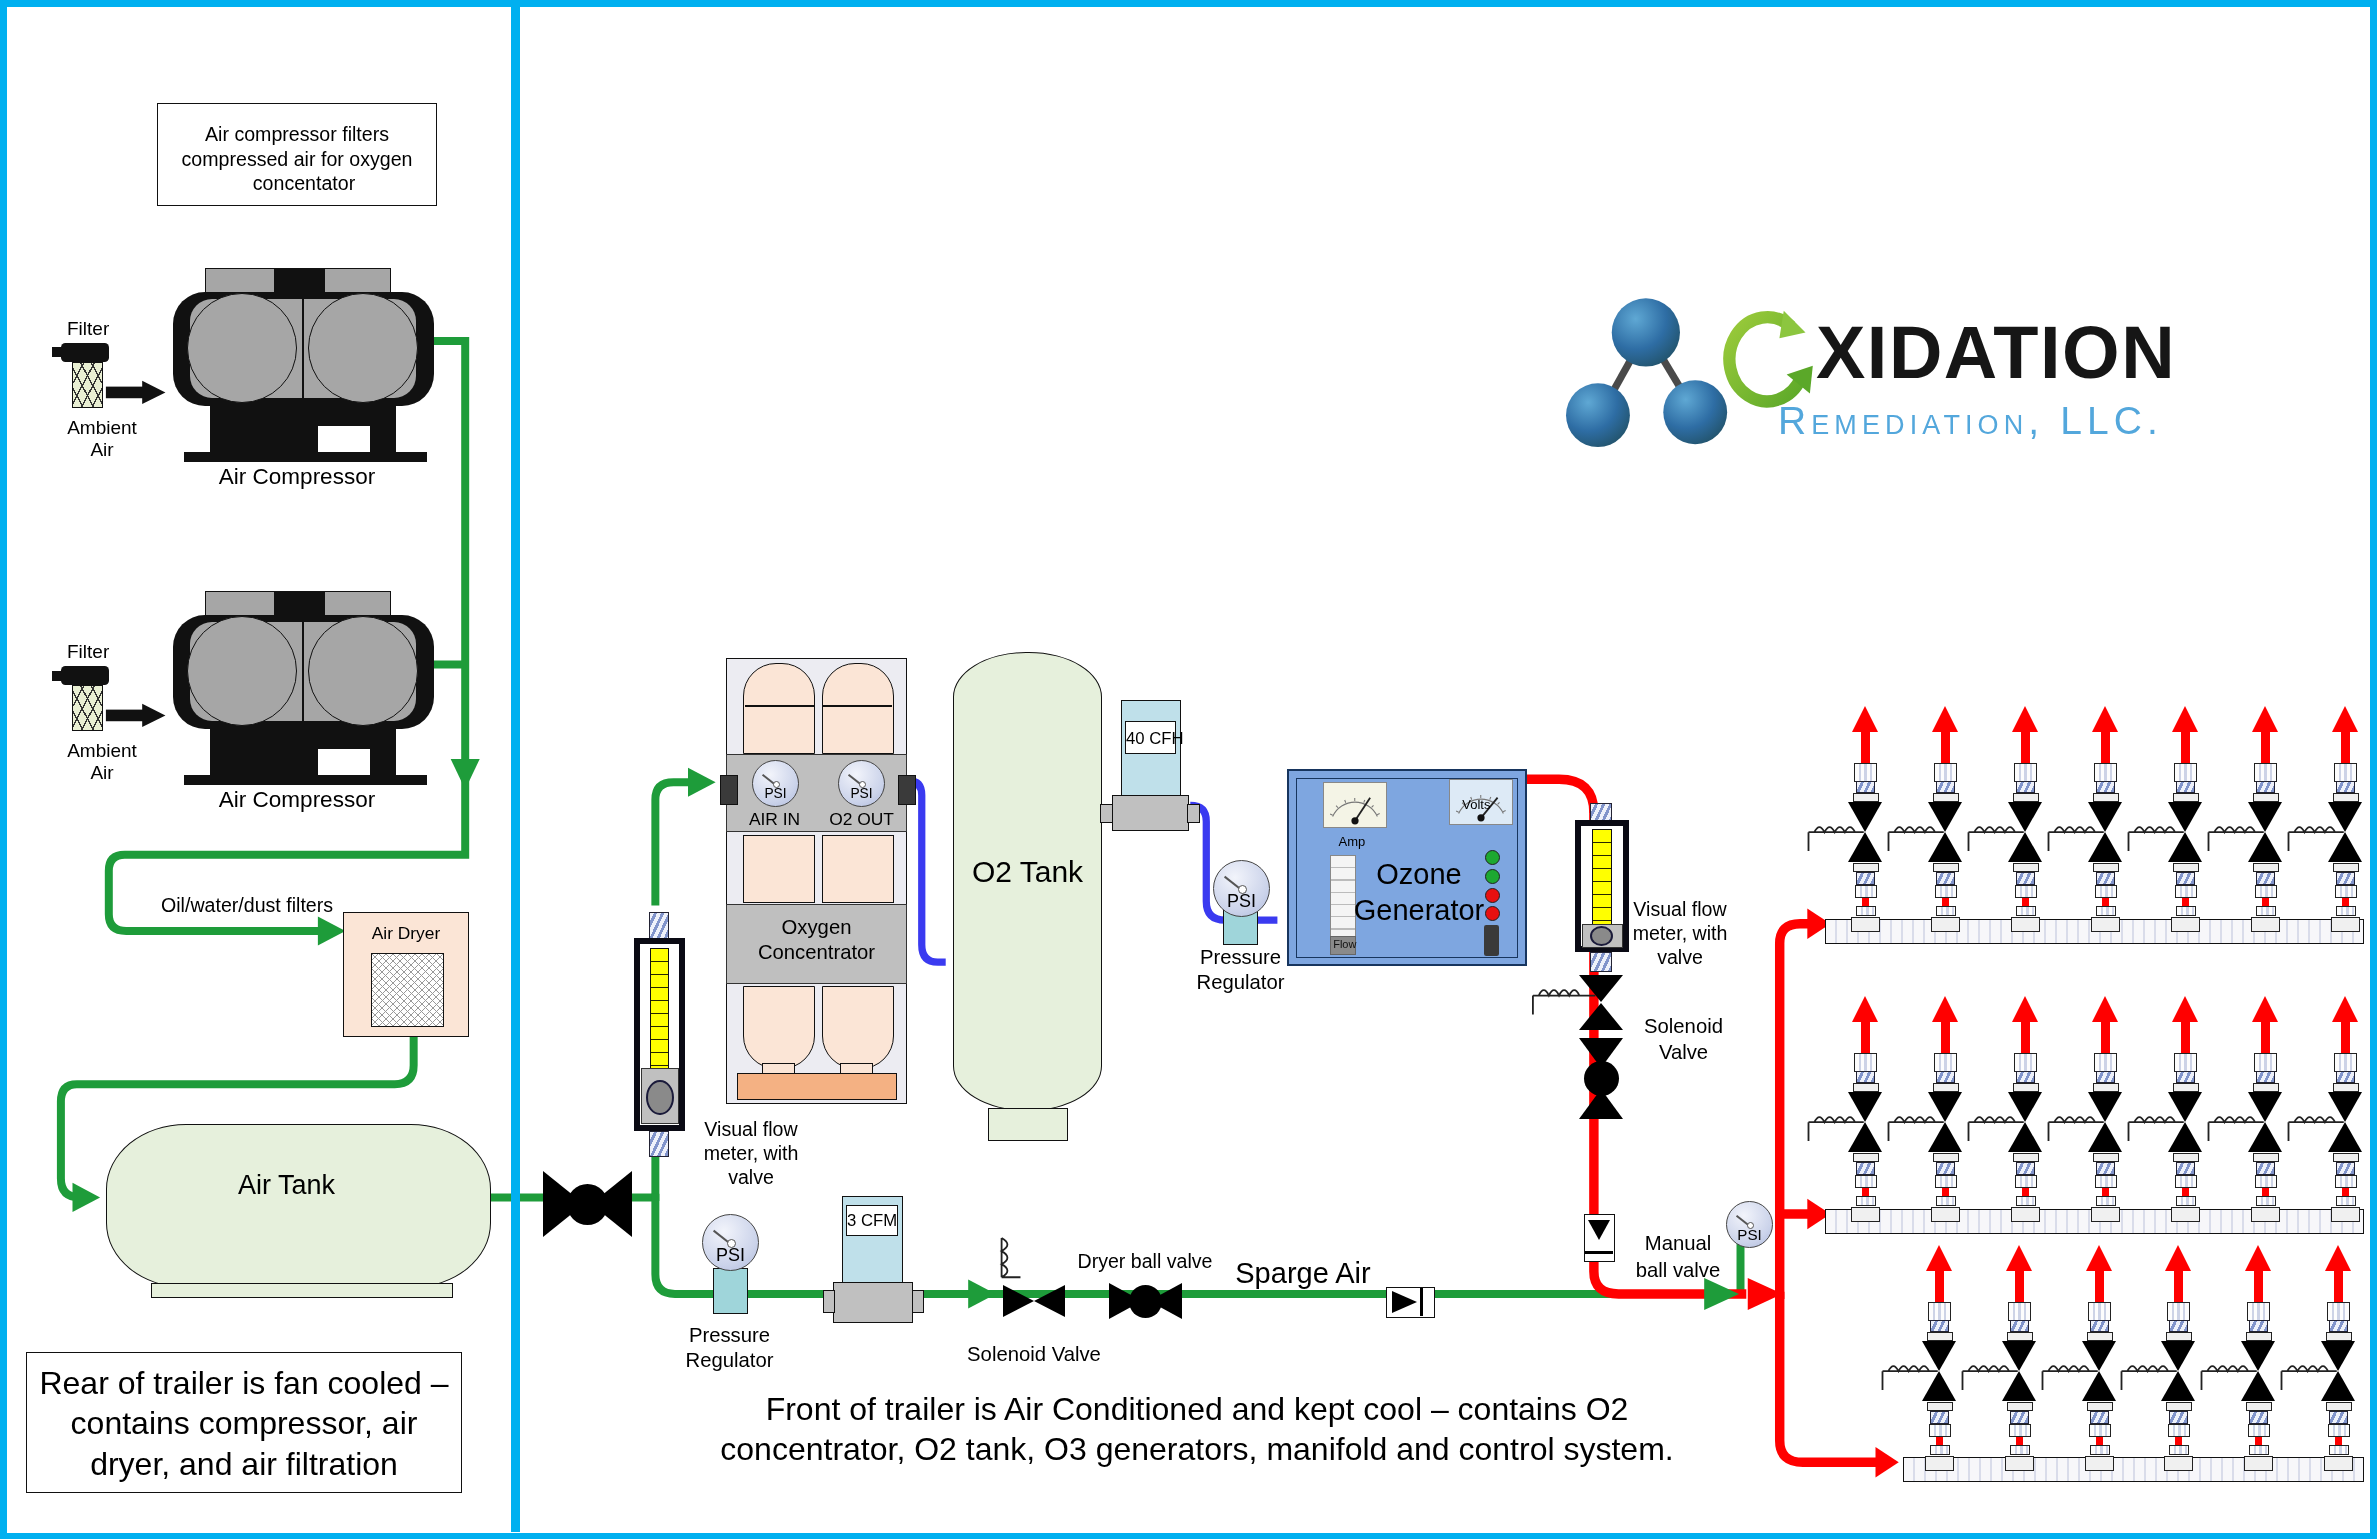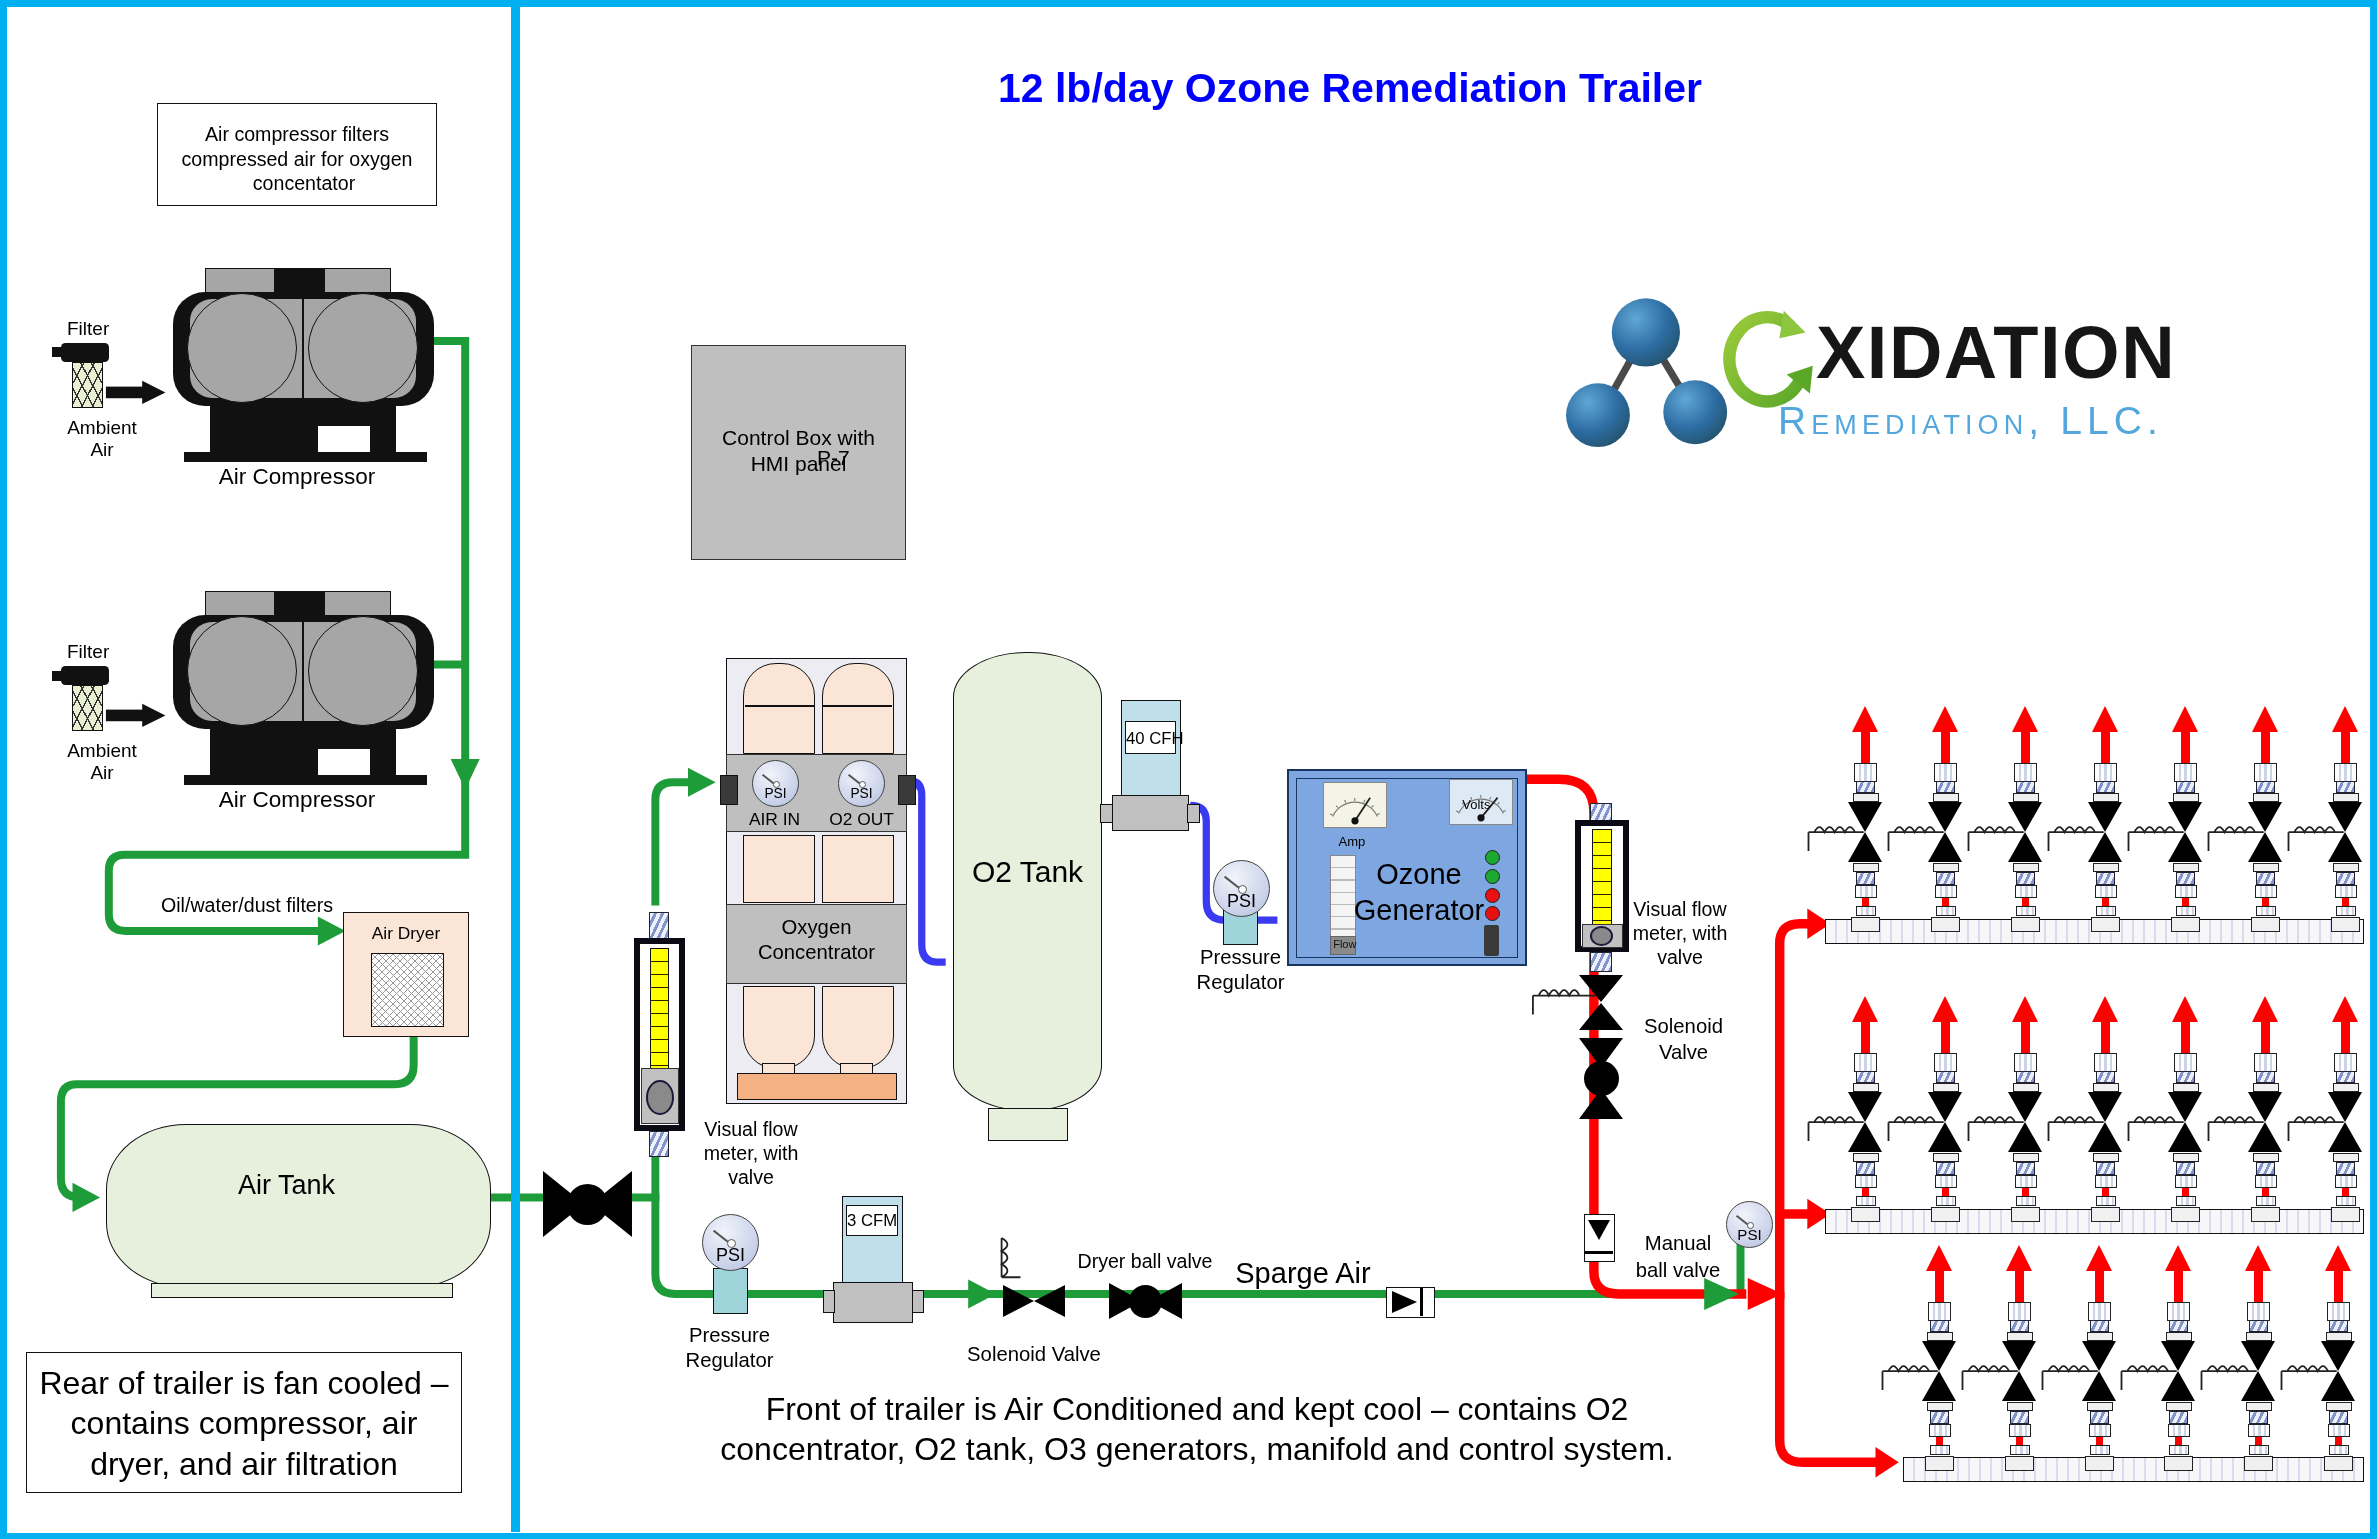--- a/index.html
+++ b/index.html
@@ -95,21 +95,20 @@
       <polygon points="621,1046 661,1046 641,1088" fill="#1E9C3A"></polygon>
       <polygon points="1334,1763 1372,1783 1334,1803" fill="#1E9C3A"></polygon>
       <polygon points="2348,1761 2396,1783 2348,1805" fill="#1E9C3A"></polygon>
       <polygon points="2408,1761 2456,1783 2408,1805" fill="#FF0000"></polygon>
       <polygon points="2490,1252 2522,1273 2490,1294" fill="#FF0000"></polygon>
       <polygon points="2490,1652 2522,1673 2490,1694" fill="#FF0000"></polygon>
       <polygon points="2584,1994 2616,2015 2584,2036" fill="#FF0000"></polygon>
     </g>
   </svg>
 
-  <div class="txt ctr" style="left:755px;top:58px;width:1176px;font-size:41px;font-weight:bold;color:#0000FF;">12 lb/day Ozone Remediation Trailer</div>
 
   <div class="abs" style="left:504px;top:0;width:8.7px;height:1525px;background:#00B0F0;"></div>
 
   <div class="notebox abs ctr" style="left:150px;top:96px;width:280px;height:103px;">
     <div class="txt ctr" style="left:0;top:19px;width:100%;font-size:19.6px;">Air compressor filters</div>
     <div class="txt ctr" style="left:0;top:44px;width:100%;font-size:19.6px;">compressed air for oxygen</div>
     <div class="txt ctr" style="left:7px;top:68px;width:100%;font-size:19.6px;">concentator</div>
   </div>
 
   <div class="abs graybox" style="left:198px;top:261px;width:70px;height:26px;"></div>
@@ -160,25 +159,20 @@
   <div class="abs ltgreen" style="left:99px;top:1117px;width:385px;height:164px;border-radius:80px / 65px;"></div>
   <div class="abs" style="left:144px;top:1276px;width:302px;height:14.5px;background:#E6F0DC;border:1.5px solid #111;box-sizing:border-box;"></div>
   <div class="txt ctr" style="left:145px;top:1163px;width:269px;font-size:27px;">Air Tank</div>
 
   <div class="notebox abs" style="left:19px;top:1345px;width:436px;height:141px;">
     <div class="txt ctr" style="left:0;top:11.6px;width:100%;font-size:32px;">Rear of trailer is fan cooled –</div>
     <div class="txt ctr" style="left:0;top:93px;width:100%;font-size:32px;">dryer, and air filtration</div>
     <div class="txt ctr" style="left:0;top:52px;width:100%;font-size:32px;">contains compressor, air</div>
   </div>
 
-  <div class="abs panelbox" style="left:684px;top:338px;width:215px;height:215px;">
-    <div class="txt ctr" style="left:0;top:80px;width:100%;font-size:21px;">Control Box with</div>
-    <div class="txt ctr" style="left:0;top:106px;width:100%;font-size:21px;">HMI panel</div>
-    <div class="txt" style="left:125px;top:100px;font-size:21px;">P-7</div>
-  </div>
 
   <svg class="layer" width="2377" height="1540" style="pointer-events:none;" viewBox="0 0 3275 2121">
     <defs>
       <radialGradient id="ball" cx="35%" cy="30%" r="75%">
         <stop offset="0%" stop-color="#5FA8D4"></stop>
           <stop offset="60%" stop-color="#2E6DA4"></stop>
           <stop offset="100%" stop-color="#23556F"></stop>
       </radialGradient>
       <linearGradient id="oring" x1="0" y1="0" x2="1" y2="1">
         <stop offset="0%" stop-color="#9CCB3B"></stop>

